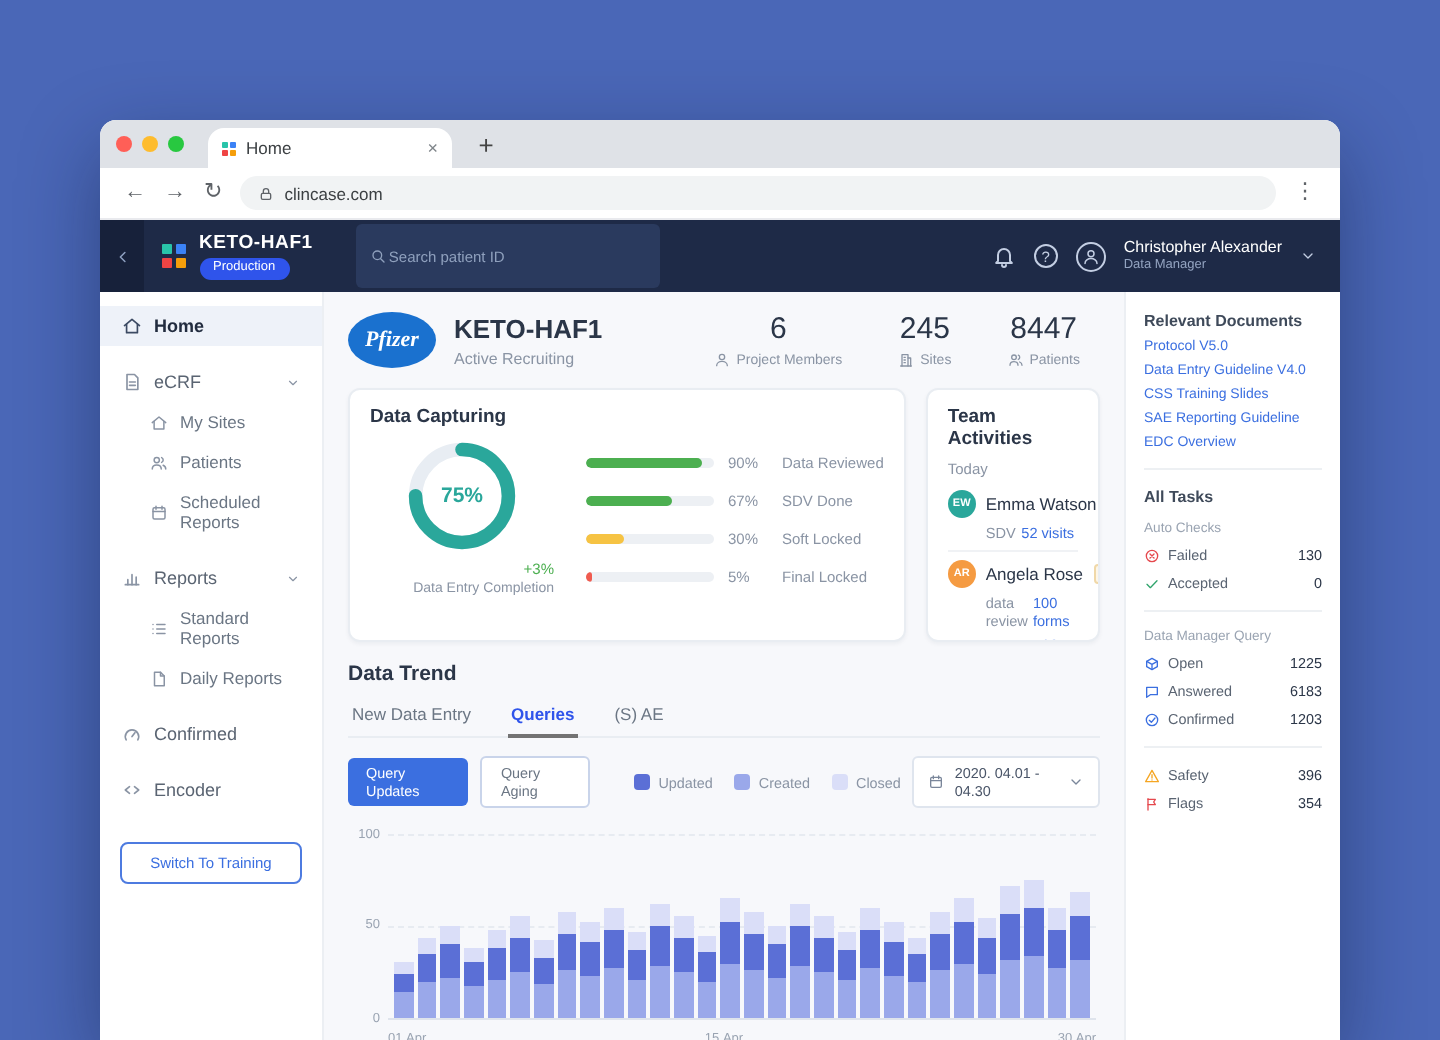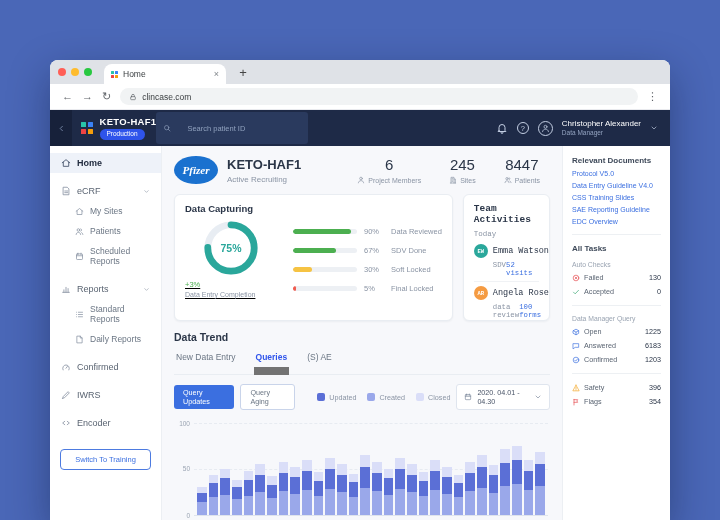--- a/index.html
+++ b/index.html
@@ -30,21 +30,21 @@
   .url-pill .ic { width:8px; height:8px; color:#5f6368; }
 
   
   .appbar { height:36px; background:#1e2a47; display:flex; align-items:center; color:#fff; flex:none; }
   .collapse { width:22px; height:36px; background:#17213a; display:flex; align-items:center; justify-content:center; color:#8ea0c0; }
   .collapse .ic { width:9px; height:9px; }
   .applogo-wrap { margin:0 7px 0 9px; }
   .proj-col { display:flex; flex-direction:column; gap:2px; }
   .proj-name { font-size:9.5px; font-weight:bold; letter-spacing:.3px; }
   .env-badge { background:#2f54eb; color:#fff; font-size:6.5px; line-height:1; padding:2px 7px; border-radius:8px; align-self:flex-start; }
-  .searchbox { width:152px; height:18px; background:#2a3a5e; border-radius:3px; display:flex; align-items:center; gap:16px; padding:16px 7px; color:#8fa0bd; }
+  .searchbox { margin-left:22px; width:152px; height:18px; background:#2a3a5e; border-radius:3px; display:flex; align-items:center; gap:1px; padding:16px 7px; color:#8fa0bd; }
   .searchbox .ic { width:8px; height:8px; }
   .searchbox input { flex:1; background:transparent; border:none; outline:none; color:#c7d2e6; font-size:7.5px; font-family:inherit; }
   .searchbox input::placeholder { color:#8fa0bd; }
   .bar-right { margin-left:auto; display:flex; align-items:center; gap:9px; padding-right:12px; }
   .bar-right .ic { width:12px; height:12px; color:#c3cee3; }
   .help-circle { width:12px; height:12px; border:1px solid #c3cee3; border-radius:50%; color:#c3cee3; font-size:7.5px; display:flex; align-items:center; justify-content:center; }
   .avatar-top { width:15px; height:15px; border-radius:50%; border:1px solid #c3cee3; display:flex; align-items:center; justify-content:center; }
   .avatar-top .ic { width:9px; height:9px; }
   .user-col { display:flex; flex-direction:column; line-height:1.25; }
   .user-name { font-size:8px; color:#fff; }
@@ -76,24 +76,24 @@
   .stats { margin-left:auto; display:flex; gap:28px; padding-right:10px; }
   .stat { text-align:center; }
   .stat-value { font-size:15px; color:#2b3648; }
   .stat-label { font-size:7px; color:#8a94a4; display:flex; align-items:center; gap:3px; margin-top:3px; justify-content:center; }
   .stat-label .ic { width:8px; height:8px; }
 
   .cards-row { display:flex; gap:10px; margin-top:10px; }
   .card { background:#fff; border:1px solid #e9edf2; border-radius:6px; box-shadow:0 1px 2px rgba(16,30,54,.05); }
   .card-title { font-size:9.5px; font-weight:bold; color:#2b3648; }
   .card-dc { flex:1.58; padding:8px 10px; height:127px; }
-  .card-ta { flex:1; padding:8px 10px; height:127px; overflow:hidden;font-family:Liberation Mono, monospace; }
+  .card-ta { flex:1; padding:8px 10px; height:127px; overflow:hidden; }
 
   .dc-body { display:flex; gap:16px; margin-top:5px; align-items:flex-start; }
-  .donut-col { width:92px; text-align:left; flex:none;text-decoration:underline; }
+  .donut-col { width:92px; text-align:right; flex:none; }
   .donut-wrap { position:relative; width:58px; height:58px; margin:0 auto; }
   .donut-wrap svg { width:58px; height:58px; }
   .donut-label { position:absolute; inset:0; display:flex; align-items:center; justify-content:center; font-size:10.5px; font-weight:bold; }
   .dc-delta { color:#4caf50; font-size:7.5px; margin-top:3px; }
   .dc-caption { color:#8a94a4; font-size:7px; margin-top:2px; }
   .metrics { flex:1; display:flex; flex-direction:column; gap:10px; margin-top:8px; }
   .metric { display:flex; align-items:center; gap:7px; font-size:7.5px; }
   .bar { width:64px; height:5px; background:#edf0f4; border-radius:3px; overflow:hidden; flex:none; }
   .bar-fill { height:100%; border-radius:3px; }
   .pct { width:20px; color:#8a94a4; flex:none; }
@@ -107,21 +107,21 @@
   .ename { font-size:8.5px; color:#2b3648; white-space:nowrap; }
   .rbadge { font-size:5.8px; padding:1px 3px; border-radius:2px; border:1px solid; white-space:nowrap; }
   .rbadge.dm { color:#d48806; border-color:#f0d8a8; background:#fdf6e8; }
   .entry-row { display:flex; justify-content:space-between; font-size:7.3px; color:#8a94a4; padding:3px 2px 0 19px; }
   .erv { color:#3b6fe0; }
 
   .dt { margin-top:10px; }
   .dt-title { font-size:10.5px; font-weight:bold; color:#2b3648; }
   .dt-tabs { display:flex; gap:16px; margin-top:5px; border-bottom:1px solid #e9edf2; font-size:8.5px; color:#6b7684; }
   .dt-tab { padding:4px 2px 5px; cursor:default; }
-  .dt-tab.active { color:#2f54eb; font-weight:bold; border-bottom:8px solid #737373; margin-bottom:-1px; }
+  .dt-tab.active { color:#2f54eb; font-weight:bold; border-bottom:2px solid #737373; margin-bottom:-1px; }
   .dt-controls { display:flex; align-items:center; margin-top:9px; gap:6px; }
   .pill { font-size:7.2px; padding:3px 9px; border-radius:3px; }
   .pill.primary { background:#3b6fe0; color:#fff; }
   .pill.ghost { border:1px solid #c9d4ea; color:#6b7684; background:#fff; }
   .legend { display:flex; gap:11px; margin-left:16px; font-size:7.2px; color:#8a94a4; align-items:center; }
   .legend-item { display:flex; align-items:center; }
   .sw { width:8px; height:8px; border-radius:2px; margin-right:4px; display:inline-block; }
   .date-sel { margin-left:auto; border:1px solid #dfe5ee; border-radius:3px; font-size:7.2px; color:#4a5568; padding:3px 7px; display:flex; align-items:center; gap:5px; background:#fff; }
   .date-sel .ic { width:8px; height:8px; color:#7a869a; }
 
@@ -379,26 +379,20 @@
             <span class="lbl">Daily Reports</span>
           </div>
           <div class="side-item gap">
             <svg class="ic">
               <use href="#sym-gauge"></use>
             </svg>
             <span class="lbl">Confirmed</span>
           </div>
           <div class="side-item gap">
             <svg class="ic">
-              <use href="#sym-pencil"></use>
-            </svg>
-            <span class="lbl">IWRS</span>
-          </div>
-          <div class="side-item gap">
-            <svg class="ic">
               <use href="#sym-code"></use>
             </svg>
             <span class="lbl">Encoder</span>
           </div>
         </div>
       <div class="switch-btn">Switch To Training</div>
     </nav>
 
     <main class="main">
 

